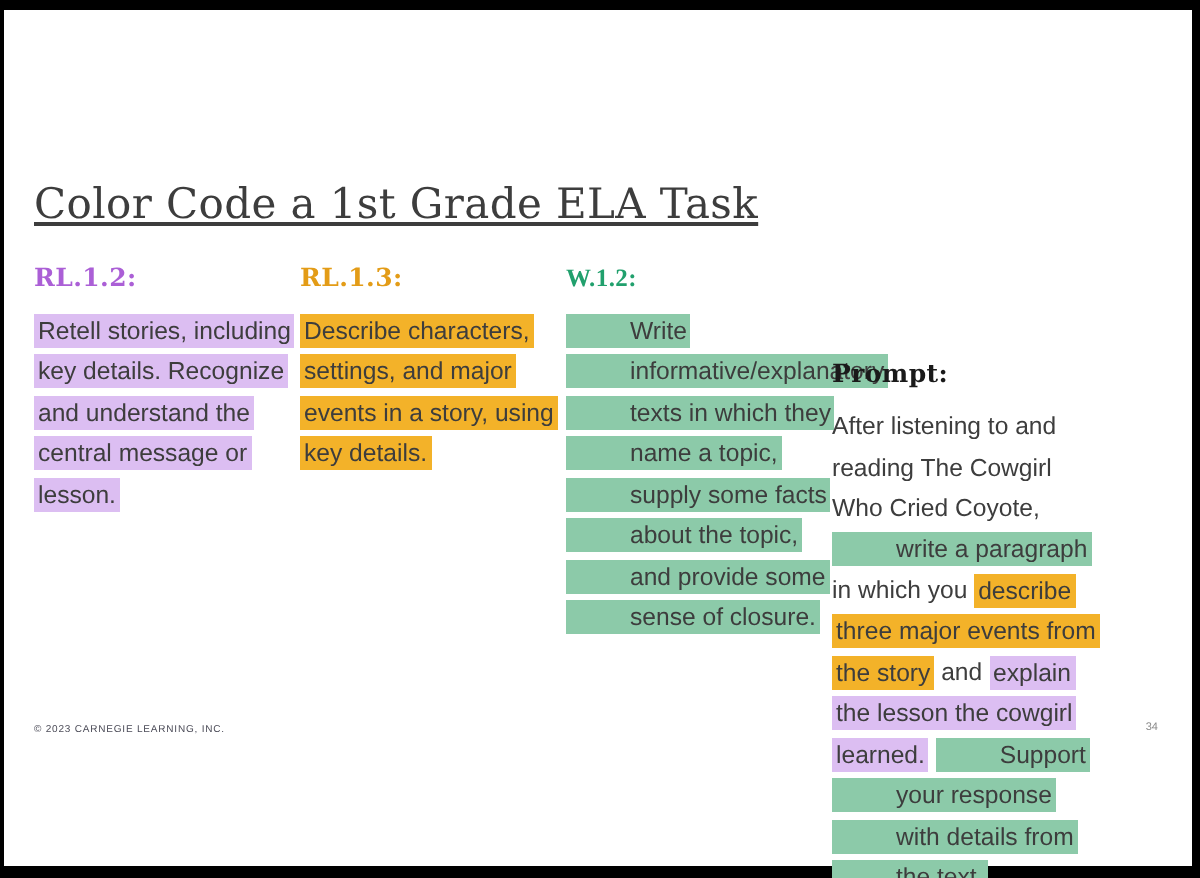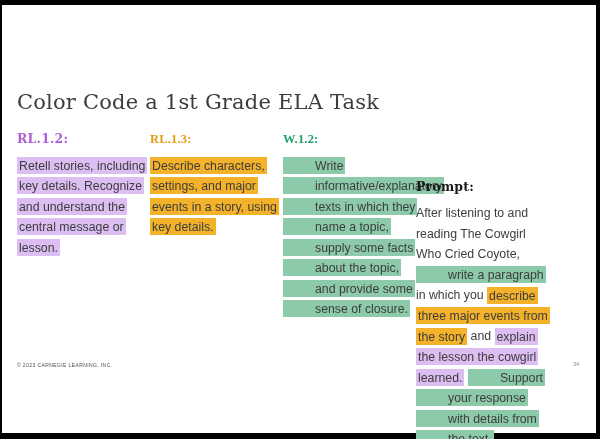--- a/index.html
+++ b/index.html
@@ -19,37 +19,38 @@
     position: absolute;
     left: 15px; top: 84px;
     font-family: "DejaVu Serif", "Liberation Serif", serif;
     font-weight: normal;
     font-size: 21px;
     line-height: 1.25;
     letter-spacing: 0.2px;
     color: var(--text, #3b3b3b);
     margin: 0;
     white-space: nowrap;
+    text-decoration: underline;
   }
   .columns {
     position: absolute;
     left: 15px; top: 126px;
     display: flex;
   }
   .col { width: 133px; }
   .col-header {
     font-family: "DejaVu Serif", "Liberation Serif", serif;
     font-weight: bold;
     font-size: 12.5px;
     line-height: 16px;
     margin: 0 0 8px 0;
     letter-spacing: 0.2px;
   }
   .col-header--purple { color: var(--purple-header, #ab5fd6); }
-  .col-header--orange { color: var(--orange-header, #e39c17); font-family: Liberation Serif, serif; }
+  .col-header--orange { color: var(--orange-header, #e39c17); }
   .col-header--green  { color: var(--green-header, #21a06d); font-family: Liberation Serif, serif; }
   .col-header--dark   { color: #1a1a1a; margin-top: 48px; }
   .col-body {
     font-size: 12.3px;
     line-height: 20.5px;
     color: var(--text, #3d3d3d);
   }
   .hl {
     padding: 1.5px 2px;
     -webkit-box-decoration-break: clone;

